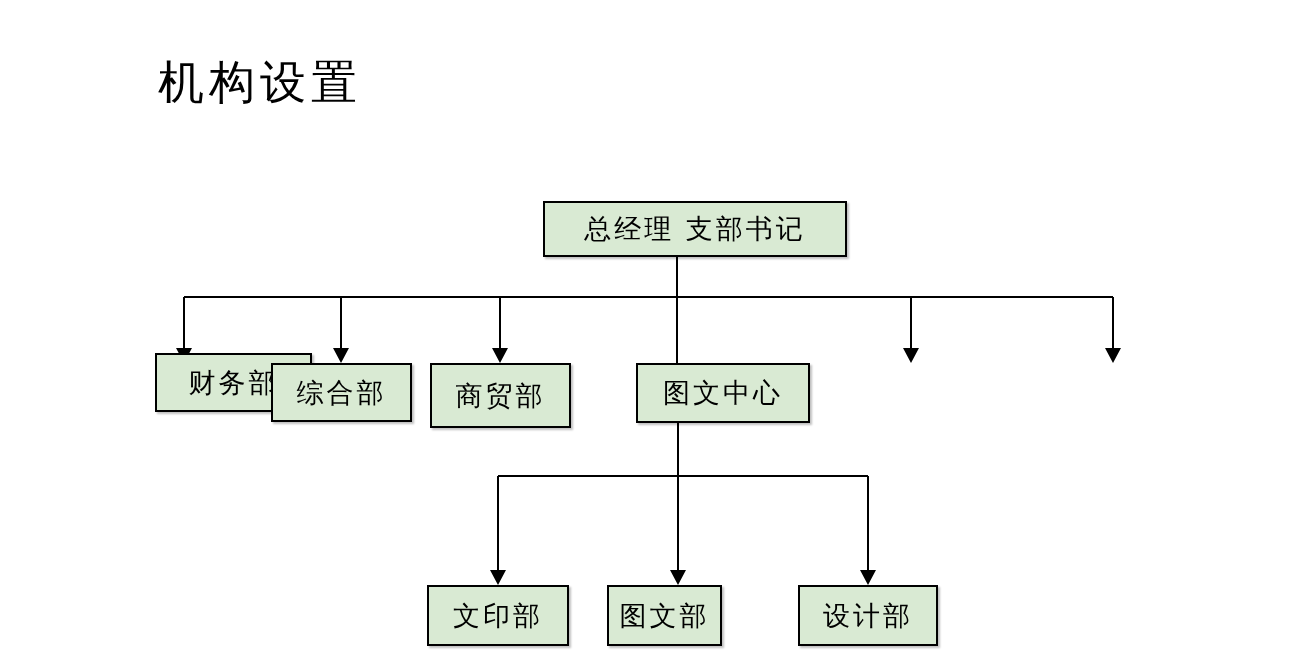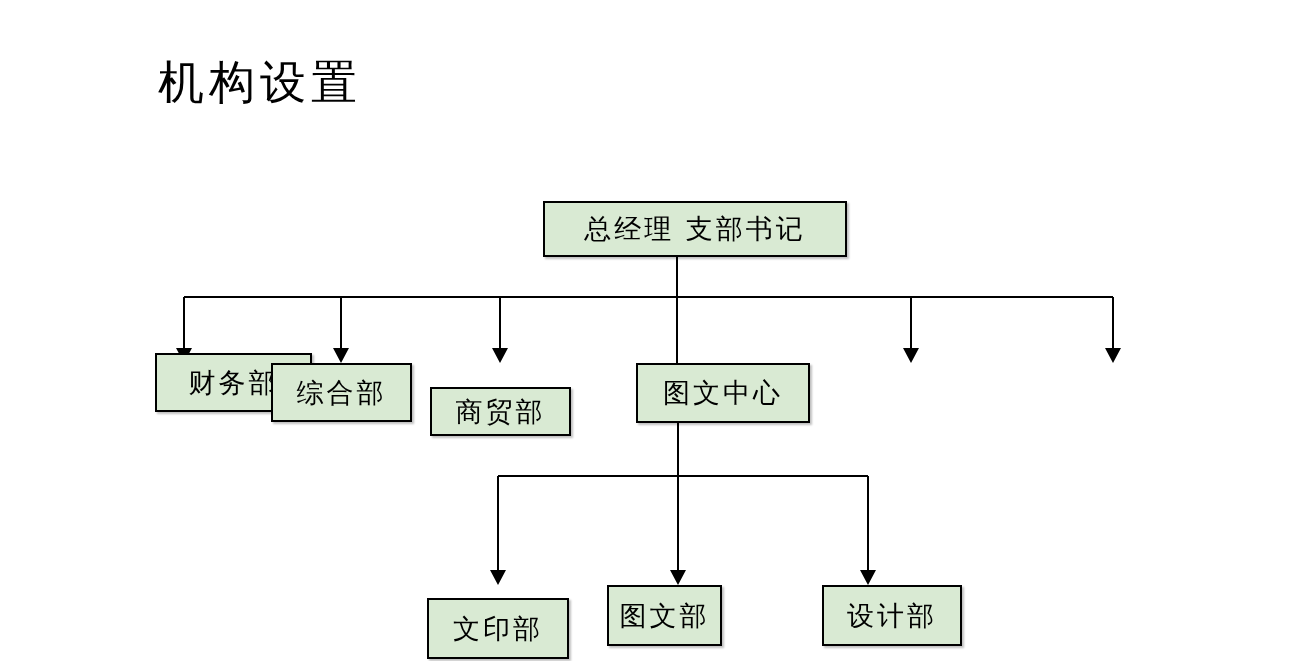--- a/index.html
+++ b/index.html
@@ -47,28 +47,28 @@
     letter-spacing: 3px;
     color: #000;
     white-space: nowrap;
     cursor: default;
   }
   
   .node-root    { left: 543px;  top: 201px; width: 304px; height: 56px; }
   
   .node-l2-0    { left: 113px;  top: 353px; width: 157px; height: 59px; margin-left: 42px; }
   .node-l2-1    { left: 271px;  top: 363px; width: 141px; height: 59px; }
-  .node-l2-2    { left: 430px;  top: 363px; width: 141px; height: 49px; margin-top: 24px; }
+  .node-l2-2    { left: 430px;  top: 363px; width: 141px; height: 65px; }
   .node-l2-3    { left: 592px;  top: 363px; width: 174px; height: 60px; margin-left: 44px; }
   .node-l2-4    { left: 810px;  top: 363px; width: 203px; height: 59px; }
   .node-l2-5    { left: 1042px; top: 363px; width: 135px; height: 59px; }
   
-  .node-l3-0    { left: 427px;  top: 585px; width: 142px; height: 61px; margin-top: 13px; }
+  .node-l3-0    { left: 427px;  top: 585px; width: 142px; height: 61px; }
   .node-l3-1    { left: 607px;  top: 585px; width: 115px; height: 61px; }
-  .node-l3-2    { left: 798px;  top: 585px; width: 140px; height: 61px; margin-left: 24px; }
+  .node-l3-2    { left: 798px;  top: 585px; width: 140px; height: 61px; }
 </style>
 </head>
 <body>
 
 <div class="canvas">
 
   <div class="page-title">机构设置</div>
 
   <svg class="connector-svg" viewBox="0 0 1301 661" xmlns="http://www.w3.org/2000/svg">
     <g stroke="#000000" stroke-width="2" fill="none">

